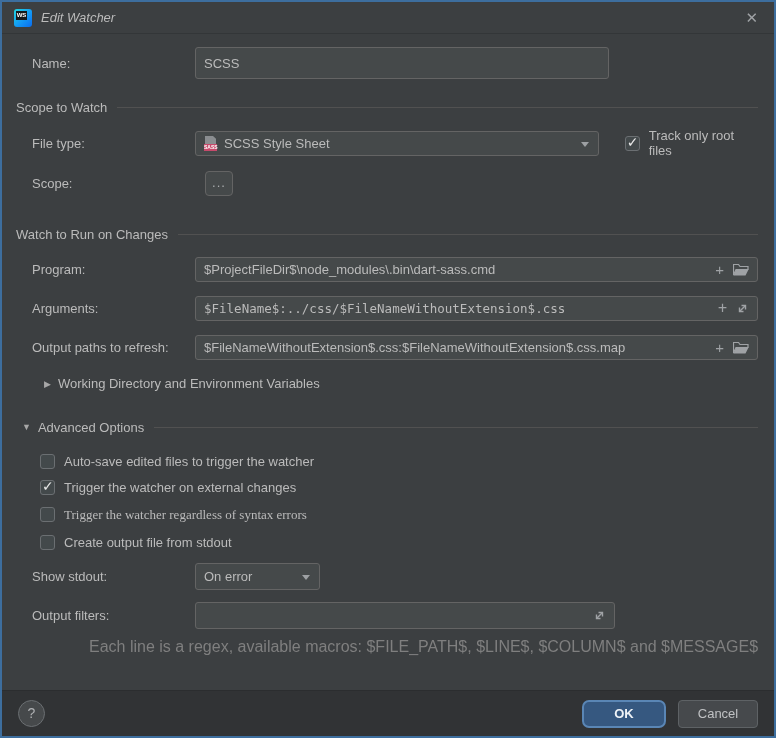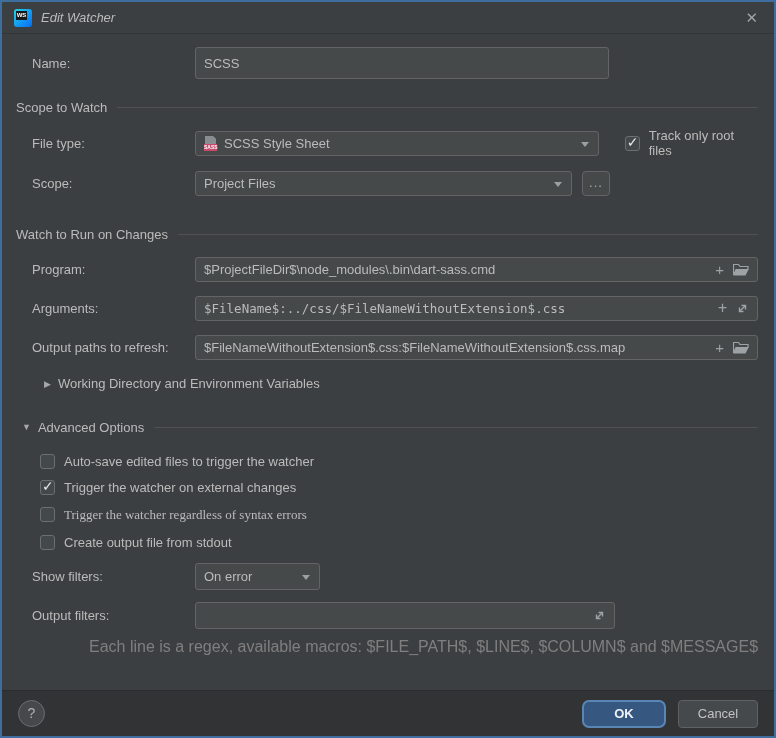--- a/index.html
+++ b/index.html
@@ -96,24 +96,20 @@
       </span>
       <span>SCSS Style Sheet</span>
       <span class="arrow"></span>
     </div>
     <span class="cb checked" style="margin-left:26px;"></span>
     <span>Track only root files</span>
   </div>
 
   <div class="row" style="margin-top:13px;">
     <span class="label">Scope:</span>
-    <div class="combo" style="width:377px;">
-      <span>Project Files</span>
-      <span class="arrow"></span>
-    </div>
     <div class="btn-sm" style="margin-left:10px;">...</div>
   </div>
 
   <div class="section" style="margin-top:30px;">
     <span>Watch to Run on Changes</span>
     <span class="sep"></span>
   </div>
 
   <div class="row" style="margin-top:15px;">
     <span class="label">Program:</span>
@@ -182,21 +178,21 @@
   <div class="cb-row" style="margin-top:12px;font-family:Liberation Serif, serif;">
     <span class="cb"></span>
     <span>Trigger the watcher regardless of syntax errors</span>
   </div>
   <div class="cb-row" style="margin-top:12px;">
     <span class="cb"></span>
     <span>Create output file from stdout</span>
   </div>
 
   <div class="row" style="margin-top:13px;">
-    <span class="label">Show filters:</span>
+    <span class="label">Show stdout:</span>
     <div class="combo" style="width:125px;height:27px;">
       <span>On error</span>
       <span class="arrow" style="top:11px;"></span>
     </div>
   </div>
 
   <div class="row" style="margin-top:12px;">
     <span class="label">Output filters:</span>
     <div class="field" style="width:420px;height:27px;">
       <input style="padding-right: 24px;" value="">

